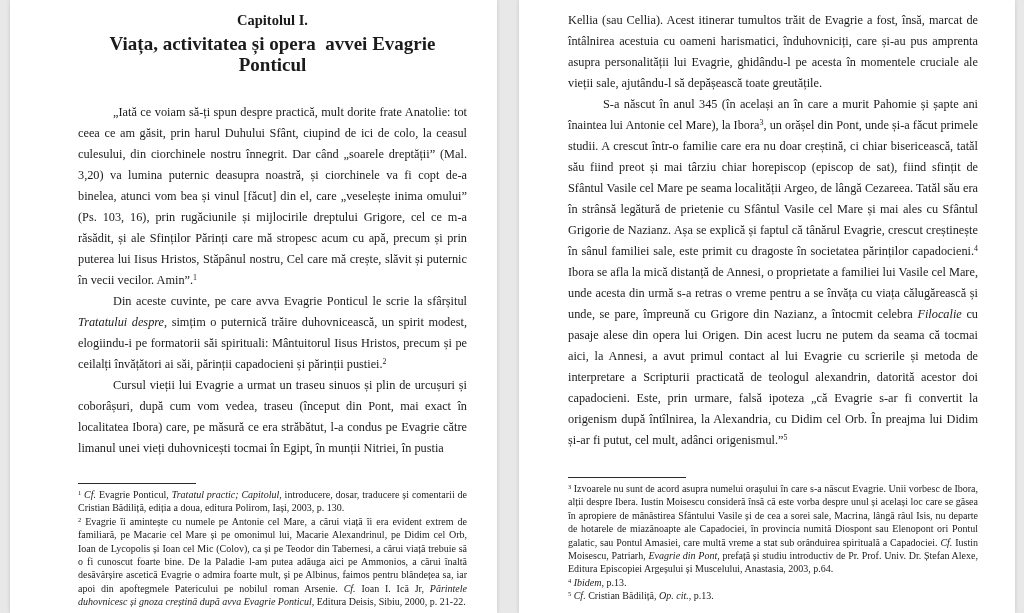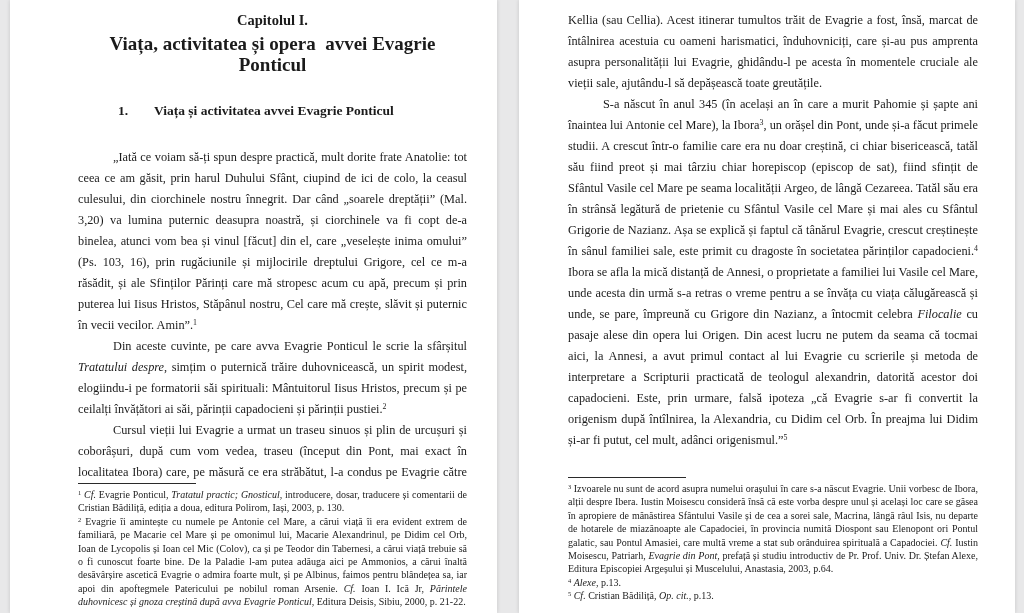--- a/index.html
+++ b/index.html
@@ -54,46 +54,45 @@
 </style>
 </head>
 <body>
 
 <div class="viewer">
 
   <div class="page page-left">
     <div class="content">
       <div class="chapter-title">Capitolul I.</div>
       <div class="chapter-subtitle">Viața, activitatea și opera  avvei Evagrie Ponticul</div>
-      <div class="section-heading"><span class="sec-num">1.</span><span>Viața și activitatea avvei Evagrie Ponticul</span></div>
       <div class="body-text">
           <p class="para">„Iată ce voiam să-ți spun despre practică, mult dorite frate Anatolie: tot ceea ce am găsit, prin harul Duhului Sfânt, ciupind de ici de colo, la ceasul culesului, din ciorchinele nostru înnegrit. Dar când „soarele dreptății” (Mal. 3,20) va lumina puternic deasupra noastră, și ciorchinele va fi copt de-a binelea, atunci vom bea și vinul [făcut] din el, care „veselește inima omului” (Ps. 103, 16), prin rugăciunile și mijlocirile dreptului Grigore, cel ce m-a răsădit, și ale Sfinților Părinți care mă stropesc acum cu apă, precum și prin puterea lui Iisus Hristos, Stăpânul nostru, Cel care mă crește, slăvit și puternic în vecii vecilor. Amin”.<sup>1</sup></p>
           <p class="para">Din aceste cuvinte, pe care avva Evagrie Ponticul le scrie la sfârșitul <em>Tratatului despre</em>, simțim o puternică trăire duhovnicească, un spirit modest, elogiindu-i pe formatorii săi spirituali: Mântuitorul Iisus Hristos, precum și pe ceilalți învățători ai săi, părinții capadocieni și părinții pustiei.<sup>2</sup></p>
           <p class="para">Cursul vieții lui Evagrie a urmat un traseu sinuos și plin de urcușuri și coborâșuri, după cum vom vedea, traseu (început din Pont, mai exact în localitatea Ibora) care, pe măsură ce era străbătut, l-a condus pe Evagrie către limanul unei vieți duhovnicești tocmai în Egipt, în munții Nitriei, în pustia</p>
         </div>
     </div>
     <div class="footnotes">
       <div class="footnote-sep"></div>
       <div>
-          <div class="footnote"><sup>1</sup> <em>Cf.</em> Evagrie Ponticul, <em>Tratatul practic; Gnosticul</em>, introducere, dosar, traducere și comentarii de Cristian Bădiliță, ediția a doua, editura Polirom, Iași, 2003, p. 130.</div>
+          <div class="footnote"><sup>1</sup> <em>Cf.</em> Evagrie Ponticul, <em>Tratatul practic; Capitolul</em>, introducere, dosar, traducere și comentarii de Cristian Bădiliță, ediția a doua, editura Polirom, Iași, 2003, p. 130.</div>
           <div class="footnote"><sup>2</sup> Evagrie îi amintește cu numele pe Antonie cel Mare, a cărui viață îi era evident extrem de familiară, pe Macarie cel Mare și pe omonimul lui, Macarie Alexandrinul, pe Didim cel Orb, Ioan de Lycopolis și Ioan cel Mic (Colov), ca și pe Teodor din Tabernesi, a cărui viață trebuie să o fi cunoscut foarte bine. De la Paladie l-am putea adăuga aici pe Ammonios, a cărui înaltă desăvârșire ascetică Evagrie o admira foarte mult, și pe Albinus, faimos pentru blândețea sa, iar apoi din apoftegmele Patericului pe nobilul roman Arsenie. <em>Cf.</em> Ioan I. Ică Jr, <em>Părintele duhovnicesc și gnoza creștină după avva Evagrie Ponticul</em>, Editura Deisis, Sibiu, 2000, p. 21-22.</div>
         </div>
     </div>
   </div>
 
   <div class="page page-right">
     <div class="content">
       <div class="body-text">
           <p class="para noindent">Kellia (sau Cellia). Acest itinerar tumultos trăit de Evagrie a fost, însă, marcat de întâlnirea acestuia cu oameni harismatici, înduhovniciți, care și-au pus amprenta asupra personalității lui Evagrie, ghidându-l pe acesta în momentele cruciale ale vieții sale, ajutându-l să depășească toate greutățile.</p>
           <p class="para">S-a născut în anul 345 (în același an în care a murit Pahomie și șapte ani înaintea lui Antonie cel Mare), la Ibora<sup>3</sup>, un orășel din Pont, unde și-a făcut primele studii. A crescut într-o familie care era nu doar creștină, ci chiar bisericească, tatăl său fiind preot și mai târziu chiar horepiscop (episcop de sat), fiind sfințit de Sfântul Vasile cel Mare pe seama localității Argeo, de lângă Cezareea. Tatăl său era în strânsă legătură de prietenie cu Sfântul Vasile cel Mare și mai ales cu Sfântul Grigorie de Nazianz. Așa se explică și faptul că tânărul Evagrie, crescut creștinește în sânul familiei sale, este primit cu dragoste în societatea părinților capadocieni.<sup>4</sup> Ibora se afla la mică distanță de Annesi, o proprietate a familiei lui Vasile cel Mare, unde acesta din urmă s-a retras o vreme pentru a se învăța cu viața călugărească și unde, se pare, împreună cu Grigore din Nazianz, a întocmit celebra <em>Filocalie</em> cu pasaje alese din opera lui Origen. Din acest lucru ne putem da seama că tocmai aici, la Annesi, a avut primul contact al lui Evagrie cu scrierile și metoda de interpretare a Scripturii practicată de teologul alexandrin, datorită acestor doi capadocieni. Este, prin urmare, falsă ipoteza „că Evagrie s-ar fi convertit la origenism după întîlnirea, la Alexandria, cu Didim cel Orb. În preajma lui Didim și-ar fi putut, cel mult, adânci origenismul.”<sup>5</sup></p>
         </div>
     </div>
     <div class="footnotes">
       <div class="footnote-sep"></div>
       <div>
           <div class="footnote"><sup>3</sup> Izvoarele nu sunt de acord asupra numelui orașului în care s-a născut Evagrie. Unii vorbesc de Ibora, alții despre Ibera. Iustin Moisescu consideră însă că este vorba despre unul și același loc care se găsea în apropiere de mănăstirea Sfântului Vasile și de cea a sorei sale, Macrina, lângă râul Isis, nu departe de hotarele de miazănoapte ale Capadociei, în provincia numită Diospont sau Elenopont ori Pontul galatic, sau Pontul Amasiei, care multă vreme a stat sub orânduirea spirituală a Capadociei. <em>Cf.</em> Iustin Moisescu, Patriarh, <em>Evagrie din Pont</em>, prefață și studiu introductiv de Pr. Prof. Univ. Dr. Ștefan Alexe, Editura Episcopiei Argeșului și Muscelului, Anastasia, 2003, p.64.</div>
-          <div class="footnote"><sup>4</sup> <em>Alexe</em>, p.13.</div>
+          <div class="footnote"><sup>4</sup> <em>Ibidem</em>, p.13.</div>
           <div class="footnote"><sup>5</sup> <em>Cf.</em> Cristian Bădiliță, <em>Op. cit.</em>, p.13.</div>
         </div>
     </div>
   </div>
 
 </div>
 
 </body></html>

